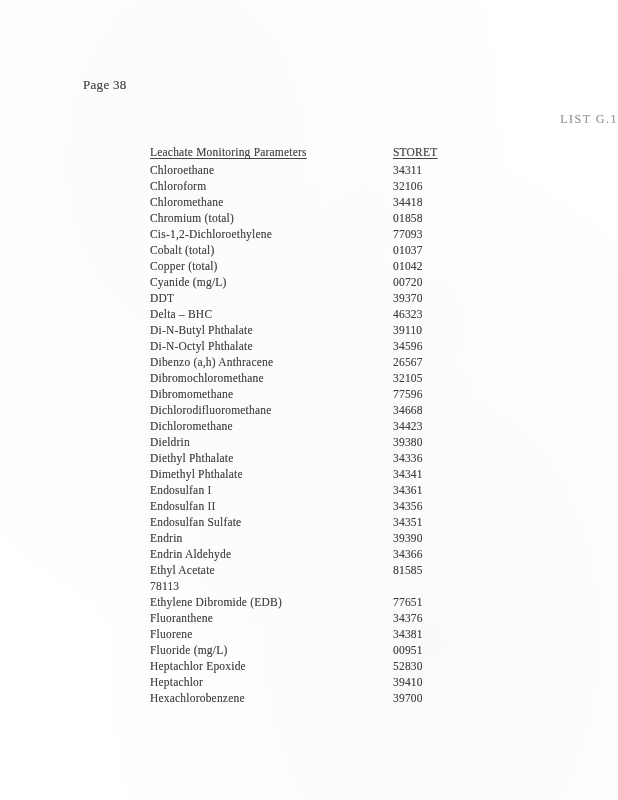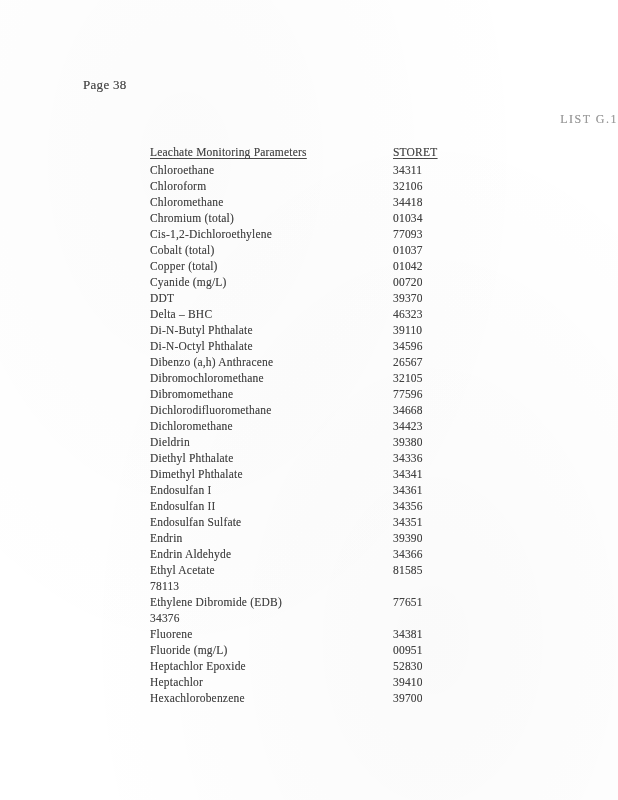--- a/index.html
+++ b/index.html
@@ -102,21 +102,21 @@
         <div class="row">
           <span class="cell col-param">Chloroform</span>
           <span class="cell col-code">32106</span>
         </div>
         <div class="row">
           <span class="cell col-param">Chloromethane</span>
           <span class="cell col-code">34418</span>
         </div>
         <div class="row">
           <span class="cell col-param">Chromium (total)</span>
-          <span class="cell col-code">01034</span>
+          <span class="cell col-code">01858</span>
         </div>
         <div class="row">
           <span class="cell col-param">Cis-1,2-Dichloroethylene</span>
           <span class="cell col-code">77093</span>
         </div>
         <div class="row">
           <span class="cell col-param">Cobalt (total)</span>
           <span class="cell col-code">01037</span>
         </div>
         <div class="row">
@@ -200,20 +200,21 @@
           <span class="cell col-code">81585</span>
         </div>
         <div class="row">
           <span class="cell col-code">78113</span>
         </div>
         <div class="row">
           <span class="cell col-param">Ethylene Dibromide (EDB)</span>
           <span class="cell col-code">77651</span>
         </div>
         <div class="row">
+          <span class="cell col-param">Fluoranthene</span>
           <span class="cell col-code">34376</span>
         </div>
         <div class="row">
           <span class="cell col-param">Fluorene</span>
           <span class="cell col-code">34381</span>
         </div>
         <div class="row">
           <span class="cell col-param">Fluoride (mg/L)</span>
           <span class="cell col-code">00951</span>
         </div>

